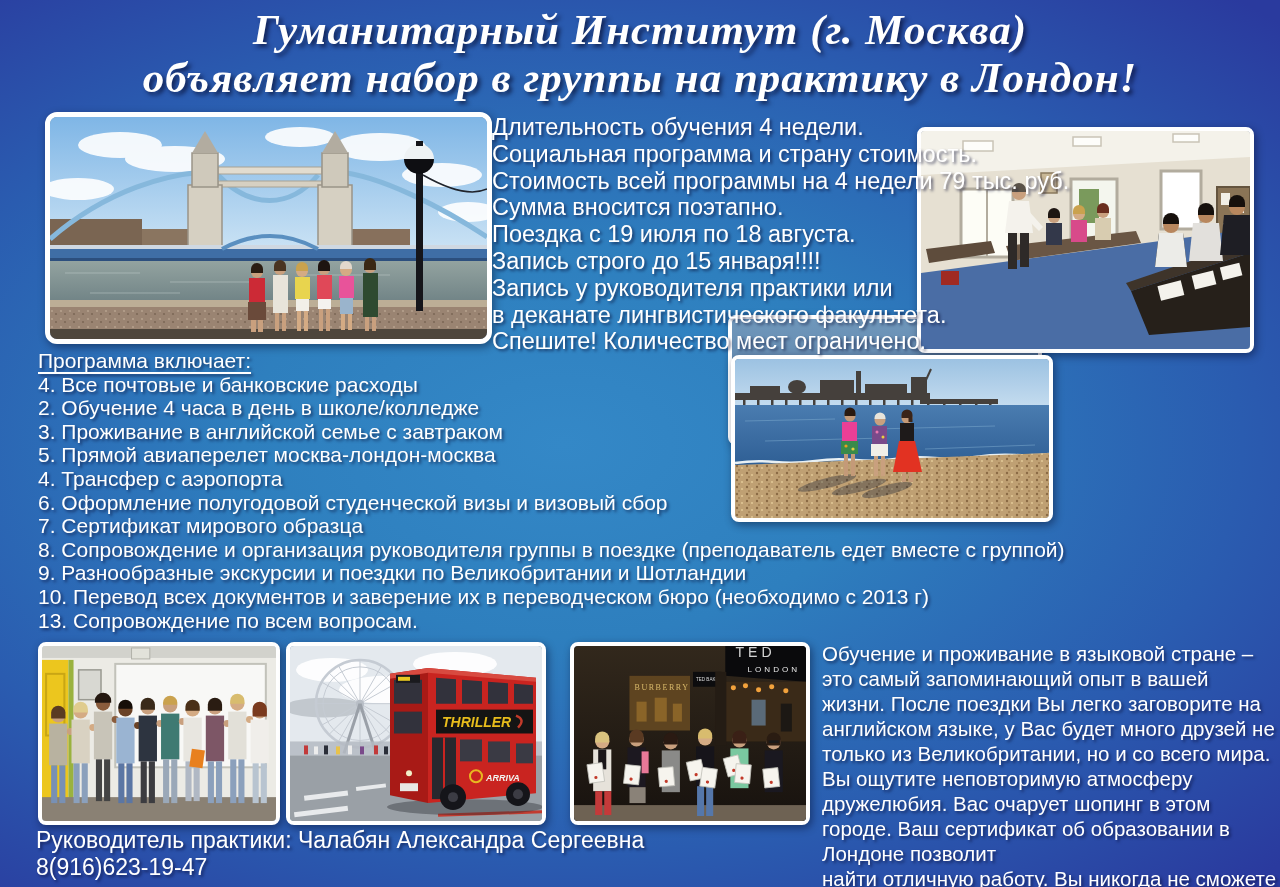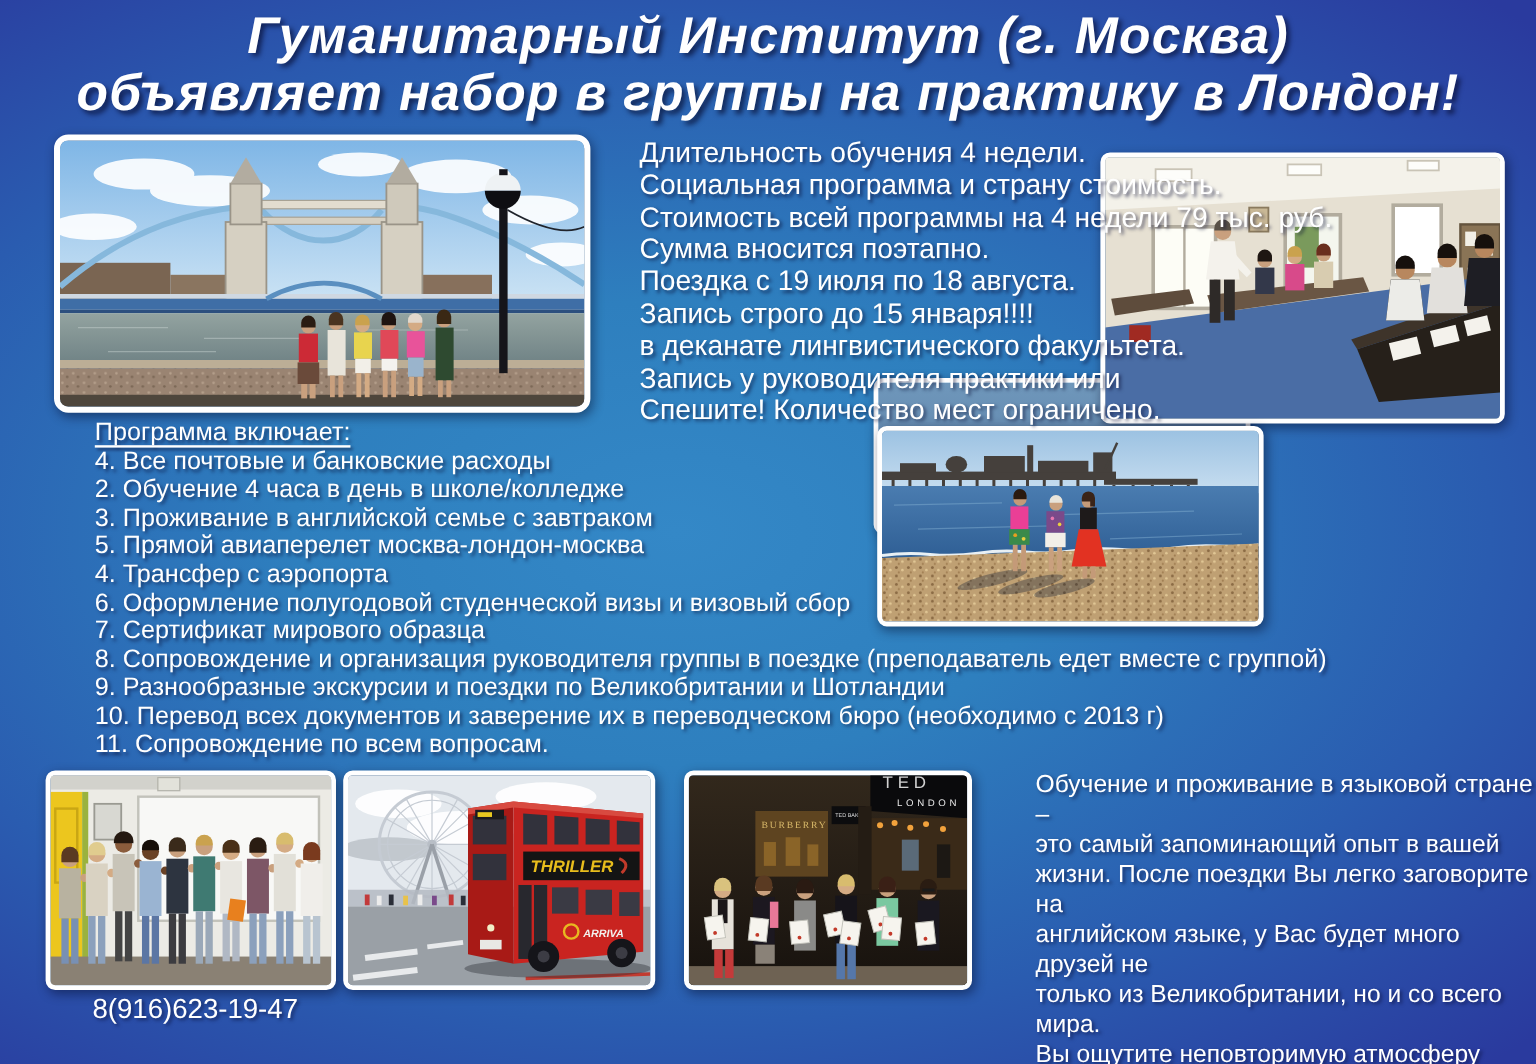--- a/index.html
+++ b/index.html
@@ -1,24 +1,24 @@
 <!DOCTYPE html>
 <html lang="ru"><head>
 <meta charset="utf-8">
 <style>
   html,body{margin:0;padding:0;background:#222;}
   .flyer{
     position:relative;width:1280px;height:887px;overflow:hidden;
     font-family:"Liberation Sans",sans-serif;color:#fff;
     background:radial-gradient(ellipse 78% 68% at 44% 50%, #3488c7 0%, #2e7fbe 32%, #2a5cb0 68%, #2a3a9e 100%);
   }
-  .shadowed{text-shadow:2px 2px 3px rgba(8,12,50,.6);padding-left:41px;}
+  .shadowed{text-shadow:2px 2px 3px rgba(8,12,50,.6);}
   .title{
     position:absolute;left:0;right:0;top:6px;text-align:center;
-    font-family:Liberation Sans, sans-serif;font-style:italic;font-weight:bold;
+    font-family:Liberation Serif, serif;font-style:italic;font-weight:bold;
     font-size:43px;line-height:48px;letter-spacing:1px;
     text-shadow:3px 3px 4px rgba(5,8,40,.65);white-space:nowrap;
   }
   .photo{
     position:absolute;margin:0;border:4px solid #fff;border-radius:8px;
     box-shadow:2px 3px 9px rgba(0,4,30,.45);overflow:hidden;background:#6a88a8;
   }
   .photo svg{display:block;width:100%;height:100%;}
   .photo-tower{left:45px;top:112px;width:437px;height:222px;border-width:5px;border-radius:12px;z-index:3;}
   .photo-classroom{left:917px;top:127px;width:329px;height:218px;z-index:3;}
@@ -344,38 +344,38 @@
     </svg>
   </figure>
 
   <div class="info shadowed">
     <div>Длительность обучения 4 недели.</div>
     <div>Социальная программа и страну стоимость.</div>
     <div>Стоимость всей программы на 4 недели 79 тыс. руб.</div>
     <div>Сумма вносится поэтапно.</div>
     <div>Поездка с 19 июля по 18 августа.</div>
     <div>Запись строго до 15 января!!!!</div>
+    <div>Запись у руководителя практики или</div>
     <div>в деканате лингвистического факультета.</div>
-    <div>Запись у руководителя практики или</div>
     <div>Спешите! Количество мест ограничено.</div>
   </div>
 
   <div class="program shadowed">
     <div class="heading">Программа включает: </div>
     <div>4. Все почтовые и банковские расходы</div>
     <div>2. Обучение 4 часа в день в школе/колледже</div>
     <div>3. Проживание в английской семье с завтраком</div>
     <div>5. Прямой авиаперелет москва-лондон-москва</div>
     <div>4. Трансфер с аэропорта</div>
     <div>6. Оформление полугодовой студенческой визы и визовый сбор</div>
     <div>7. Сертификат мирового образца</div>
     <div>8. Сопровождение и организация руководителя группы в поездке (преподаватель едет вместе с группой)</div>
     <div>9. Разнообразные экскурсии и поездки по Великобритании и Шотландии</div>
     <div>10. Перевод всех документов и заверение их в переводческом бюро (необходимо с 2013 г)</div>
-    <div>11. Сопровождение по всем вопросам.</div>
+    <div>13. Сопровождение по всем вопросам.</div>
   </div>
 
   <figure class="photo photo-students">
     <svg viewBox="0 0 230 176" preserveAspectRatio="none">
       <rect x="0" y="0" width="230" height="176" fill="#ecebe5"></rect>
       <rect x="0" y="0" width="230" height="12" fill="#d2d2cc"></rect>
       <rect x="88" y="2" width="18" height="11" fill="#e2e2da" stroke="#b2b2aa" stroke-width="1"></rect>
       <rect x="72" y="18" width="148" height="104" fill="#f8f8f6" stroke="#c2c2ba" stroke-width="2"></rect>
       <rect x="0" y="14" width="26" height="140" fill="#ecc61e"></rect>
       <rect x="4" y="28" width="18" height="62" fill="none" stroke="#c9a614" stroke-width="2"></rect>
@@ -661,16 +661,17 @@
 английском языке, у Вас будет много друзей не
 только из Великобритании, но и со всего мира.
 Вы ощутите неповторимую атмосферу
 дружелюбия. Вас очарует шопинг в этом
 городе. Ваш сертификат об образовании в
 Лондоне позволит
 найти отличную работу. Вы никогда не сможете
 забыть эту неповторимую страну.</div>
 
   <div class="contact shadowed">
+    <div>Руководитель практики: Чалабян Александра Сергеевна</div>
     <div>8(916)623-19-47</div>
   </div>
 
 </div>
 
 </body></html>

